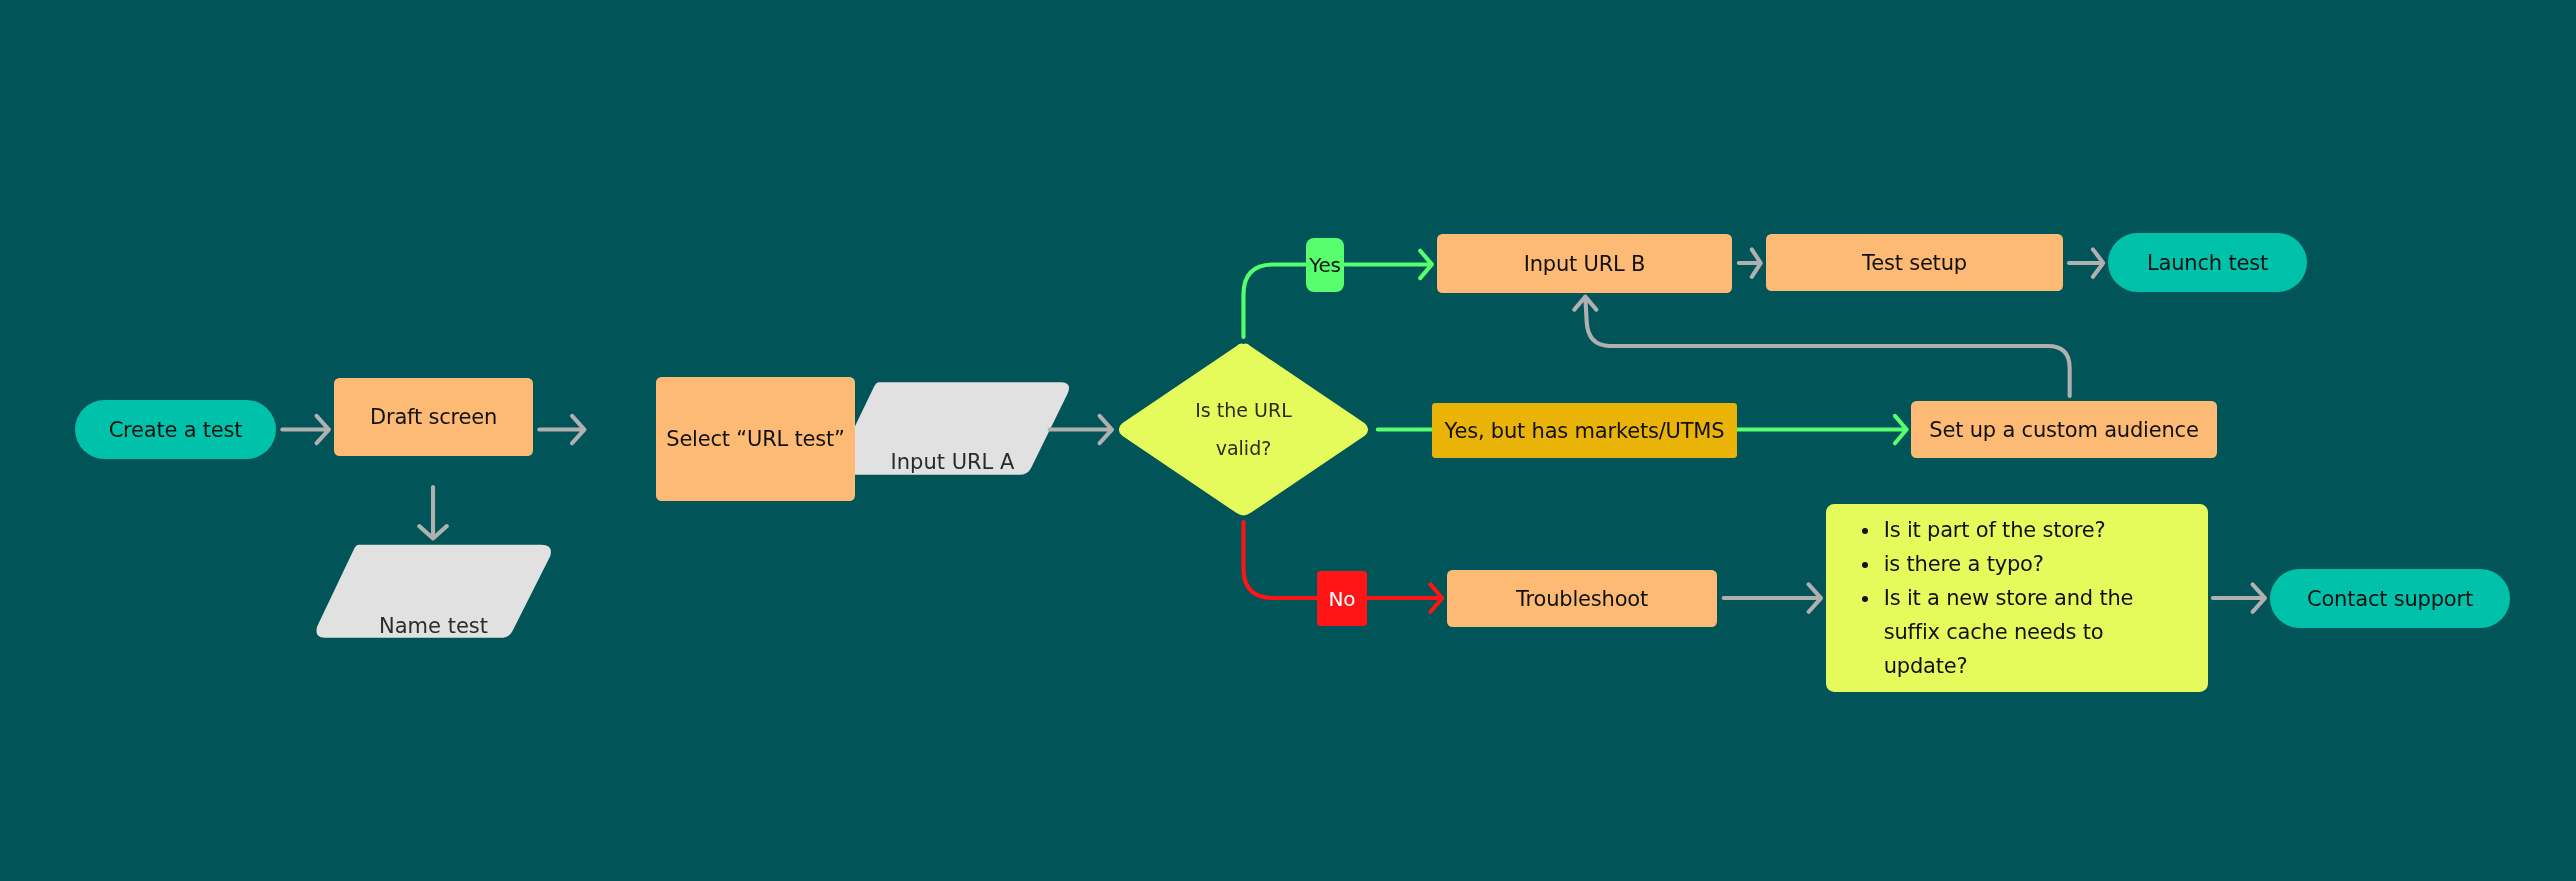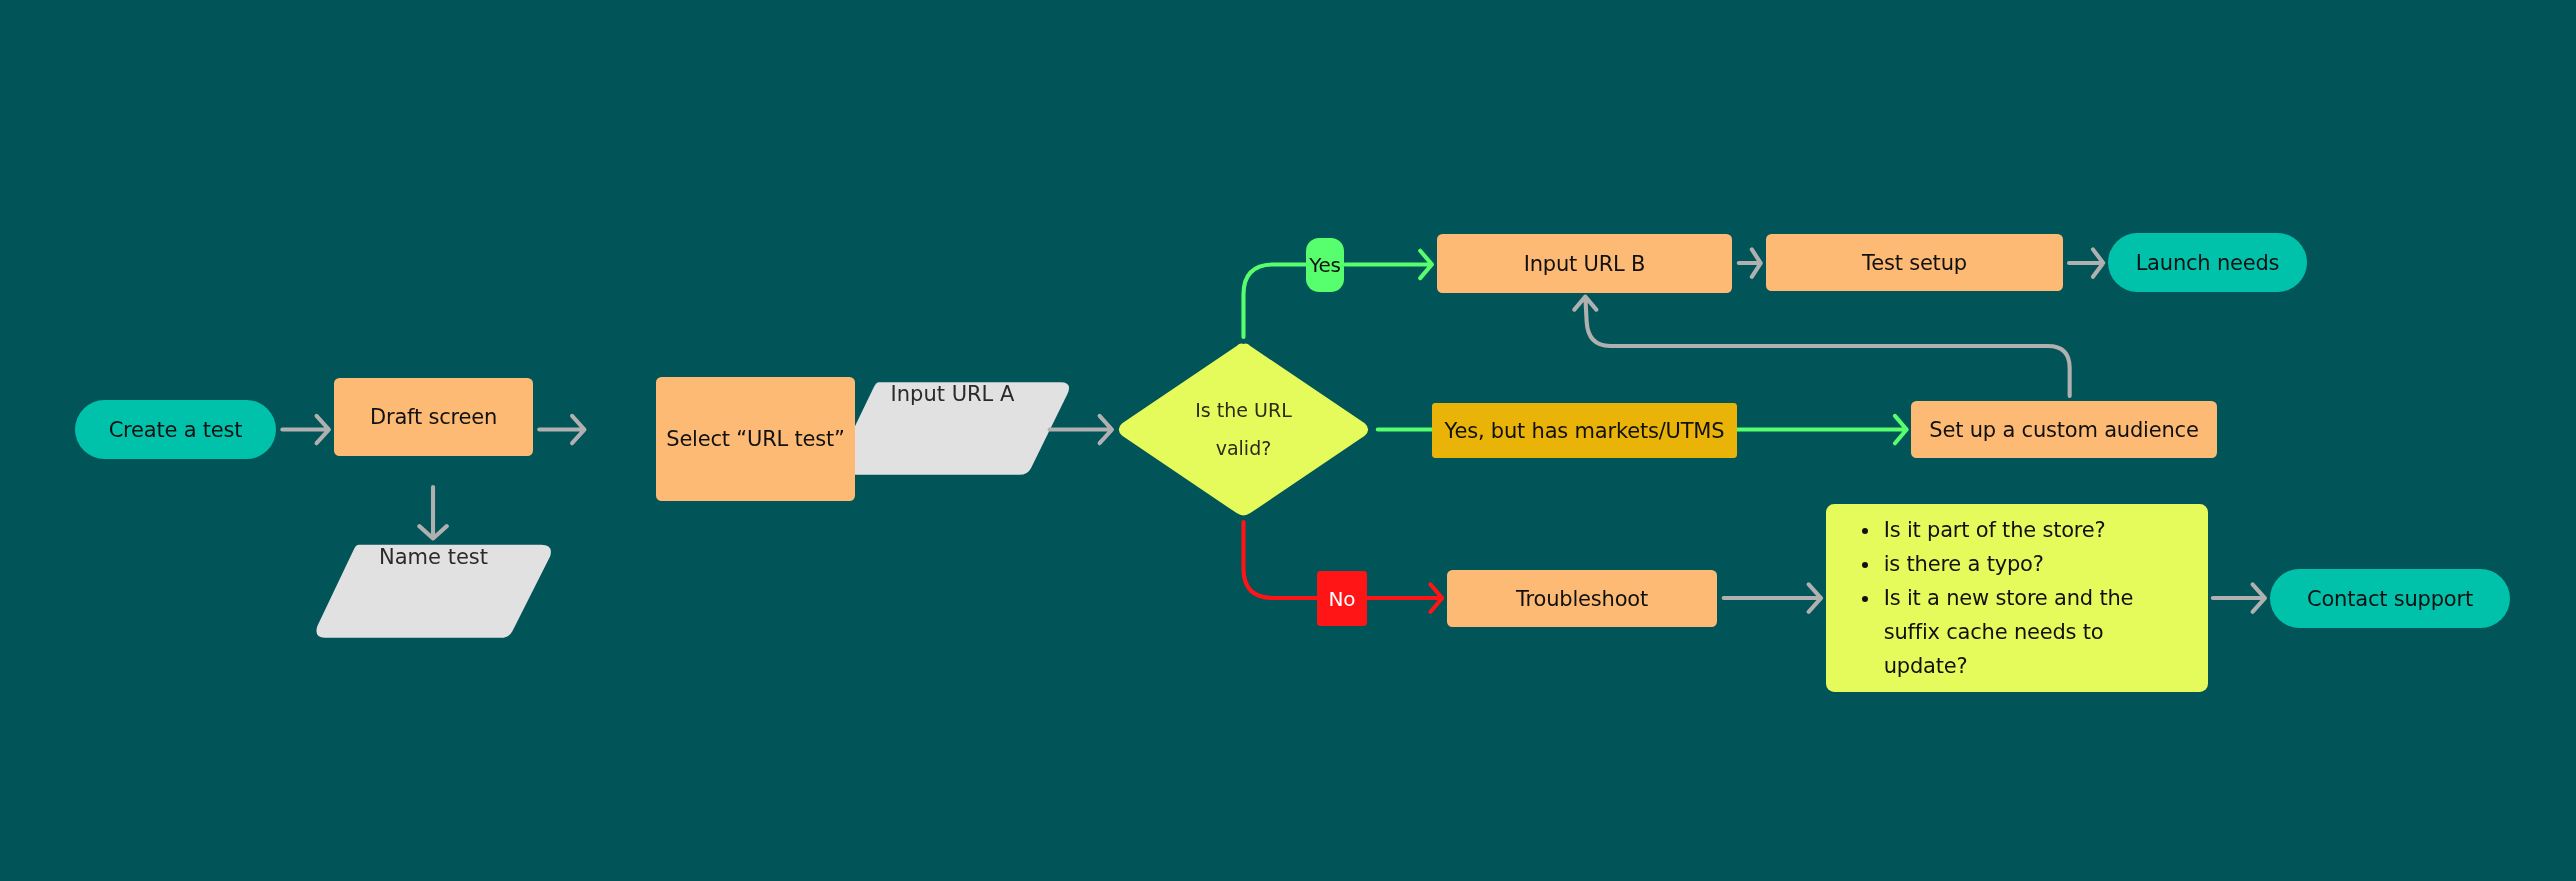--- a/index.html
+++ b/index.html
@@ -11,27 +11,27 @@
   }
   svg.edges { position: absolute; left: 0; top: 0; width: 2576px; height: 881px; }
   .node {
     position: absolute; box-sizing: border-box;
     display: flex; align-items: center; justify-content: center;
     text-align: center; color: #111; font-size: 21px;
     letter-spacing: -0.2px;
   }
   .terminal { background: #00c2ab; border-radius: 30px; }
   .process { background: #fdba74; border-radius: 5.5px; }
-  .label-yes { background: #57ff6e; border-radius: 13px; text-align: center; }
+  .label-yes { background: #57ff6e; border-radius: 8px; text-align: center; }
   .label-no { background: #ff1516; border-radius: 3.4px; color: #fff; }
   .label-green { background: #eab308; border-radius: 3.4px; }
   .note { background: #e5fb5c; border-radius: 8.2px; justify-content: flex-start; text-align: left; }
   .note ul { margin: 0; padding-left: 55px; font-size: 21px; line-height: 34px; color: #111; }
   .note li { padding-left: 2.7px; }
-  .io-text { position: absolute; display: flex; align-items: flex-start; justify-content: center; color: #2b2b2b; font-size: 21px; }
+  .io-text { position: absolute; display: flex; align-items: flex-end; justify-content: center; color: #2b2b2b; font-size: 21px; }
   .diamond-text { position: absolute; display: flex; align-items: center; justify-content: center; text-align: center; color: #2b2b1a; font-size: 19px; line-height: 38px; }
 </style>
 </head>
 <body>
 
 <svg class="edges" xmlns="http://www.w3.org/2000/svg" viewBox="0 0 3760 1286" width="2576" height="881">
 
   <path d="M1283,558 L1548,558 Q1566,558 1558,575 L1505,683 Q1500,693 1488,693 L1232,693 Q1214,693 1222,676 L1275,566 Q1279,558 1283,558 Z" fill="#e1e1e1"></path>
   <path d="M524,795 L790,795 Q808,795 803,812 L748,921 Q743,931 731,931 L474,931 Q458,931 463,914 L516,803 Q519,795 524,795 Z" fill="#e1e1e1"></path>
   <path d="M1815,502 Q1820,500 1825,505 L1992,618 Q2002,627 1992,636 L1825,749 Q1815,756 1805,749 L1638,636 Q1628,627 1638,618 L1805,505 Q1810,500 1815,502 Z" fill="#e5fb5c"></path>
@@ -89,21 +89,21 @@
 
 <div class="node process" style="left:1437px; top:234px; width:295px; height:59px;">
   <span>Input URL B</span>
 </div>
 
 <div class="node process" style="left:1766px; top:234px; width:297px; height:57px;">
   <span>Test setup</span>
 </div>
 
 <div class="node terminal" style="left:2108px; top:233px; width:199px; height:59px;">
-  <span>Launch needs</span>
+  <span>Launch test</span>
 </div>
 
 <div class="node label-green" style="left:1432px; top:403px; width:305px; height:55px;">
   <span>Yes, but has markets/UTMS</span>
 </div>
 
 <div class="node process" style="left:1911px; top:401px; width:306px; height:57px;align-items:center;">
   <span>Set up a custom audience</span>
 </div>
 

